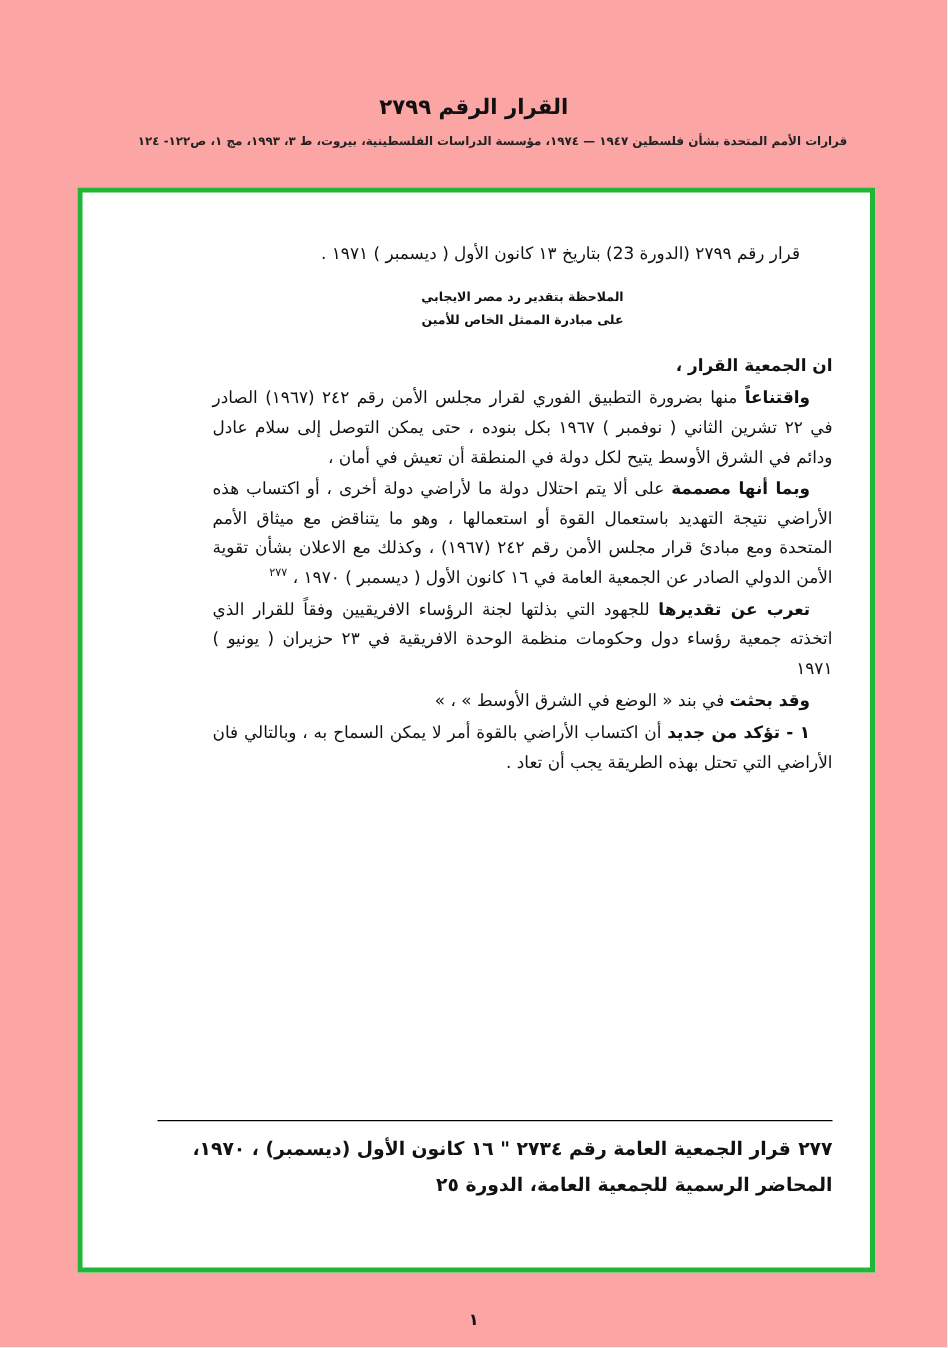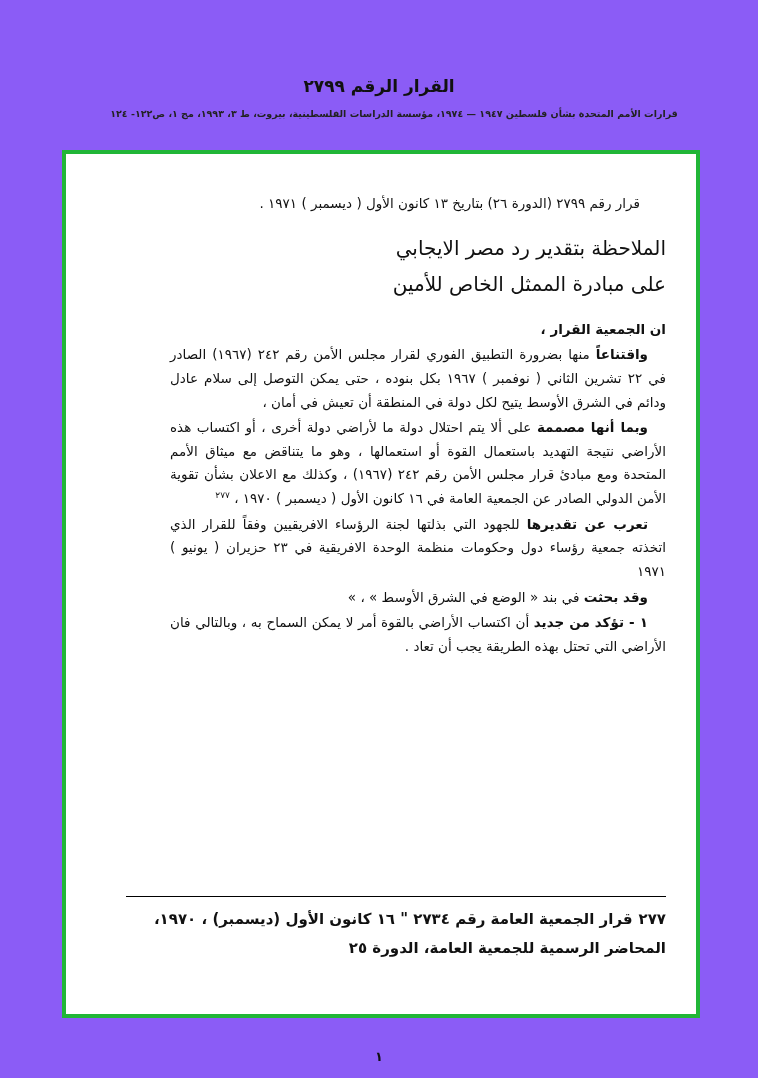--- a/index.html
+++ b/index.html
@@ -2,21 +2,21 @@
 <html lang="ar"><head>
 <meta charset="utf-8">
 <style>
   * { box-sizing: border-box; }
   html, body { margin: 0; padding: 0; background: #ffffff; }
   .page {
     position: relative;
     width: 758px;
     height: 1078px;
     margin: 0 auto;
-    background: #8b5cf6;
+    background: #fca5a5;
     font-family: "DejaVu Sans", sans-serif;
     color: #111111;
     overflow: hidden;
   }
   .header { position: absolute; top: 76px; left: 0; right: 0; text-align: center; direction: rtl; }
   .doc-title { font-size: 17px; font-weight: bold; letter-spacing: 0.5px; }
   .source-line { margin-top: 12px; font-size: 9.5px; font-weight: bold; color: #222; white-space: nowrap; padding-left: 30px; }
 
   .green-box {
     position: absolute;
@@ -33,21 +33,21 @@
     top: 38px;
     right: 30px;
     left: 104px;
     direction: rtl;
     text-align: justify;
     font-size: 13.5px;
     line-height: 1.75;
   }
 
   .intro { text-align: justify; margin: 0 0 14px 0; text-indent: 26px; }
-  .headings { font-weight: normal; font-size: 20px; line-height: 1.8; margin: 6px 0 16px 0; }
+  .headings { text-align: center; font-weight: bold; font-size: 10px; line-height: 1.8; margin: 6px 0 16px 0; }
   .headings .h-line { display: block; }
 
   .para { margin: 0 0 2px 0; text-indent: 18px; }
   .para.no-indent { text-indent: 0; }
   .para b { font-weight: bold; }
   sup.fn-ref { font-size: 9px; vertical-align: super; line-height: 0; }
 
   .footnote {
     position: absolute;
     top: 742px;
@@ -79,21 +79,21 @@
 <div class="page">
 
   <div class="header">
     <div class="doc-title">القرار الرقم ٢٧٩٩</div>
     <div class="source-line">قرارات الأمم المتحدة بشأن فلسطين ١٩٤٧ — ١٩٧٤، مؤسسة الدراسات الفلسطينية، بيروت، ط ٣، ١٩٩٣، مج ١، ص١٢٢- ١٢٤</div>
   </div>
 
   <div class="green-box">
     <div class="content">
 
-      <p class="intro">قرار رقم ٢٧٩٩ (الدورة ٢٦) بتاريخ ١٣ كانون الأول ( ديسمبر ) ١٩٧١ .</p>
+      <p class="intro">قرار رقم ٢٧٩٩ (الدورة 23) بتاريخ ١٣ كانون الأول ( ديسمبر ) ١٩٧١ .</p>
 
       <div class="headings">
         <span class="h-line">الملاحظة بتقدير رد مصر الايجابي</span>
         <span class="h-line">على مبادرة الممثل الخاص للأمين</span>
       </div>
 
       <p class="para no-indent"><b>ان الجمعية القرار ،</b><span></span></p>
 
 
       <p class="para"><b>واقتناعاً</b><span> منها بضرورة التطبيق الفوري لقرار مجلس الأمن رقم ٢٤٢ (١٩٦٧) الصادر في ٢٢ تشرين الثاني ( نوفمبر ) ١٩٦٧ بكل بنوده ، حتى يمكن التوصل إلى سلام عادل ودائم في الشرق الأوسط يتيح لكل دولة في المنطقة أن تعيش في أمان ،</span></p>

